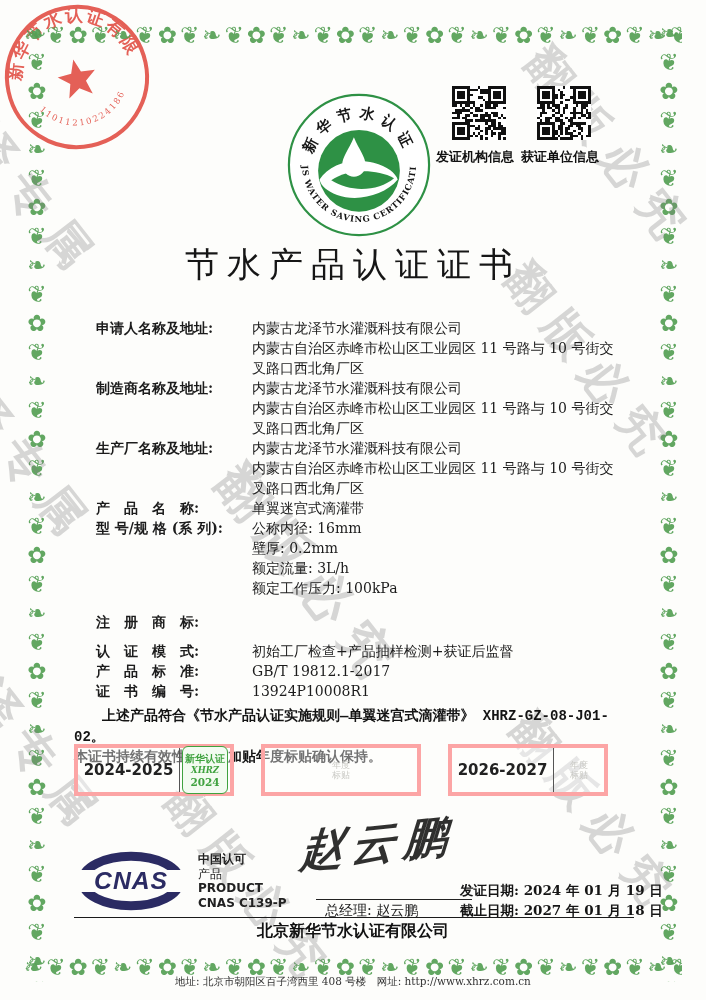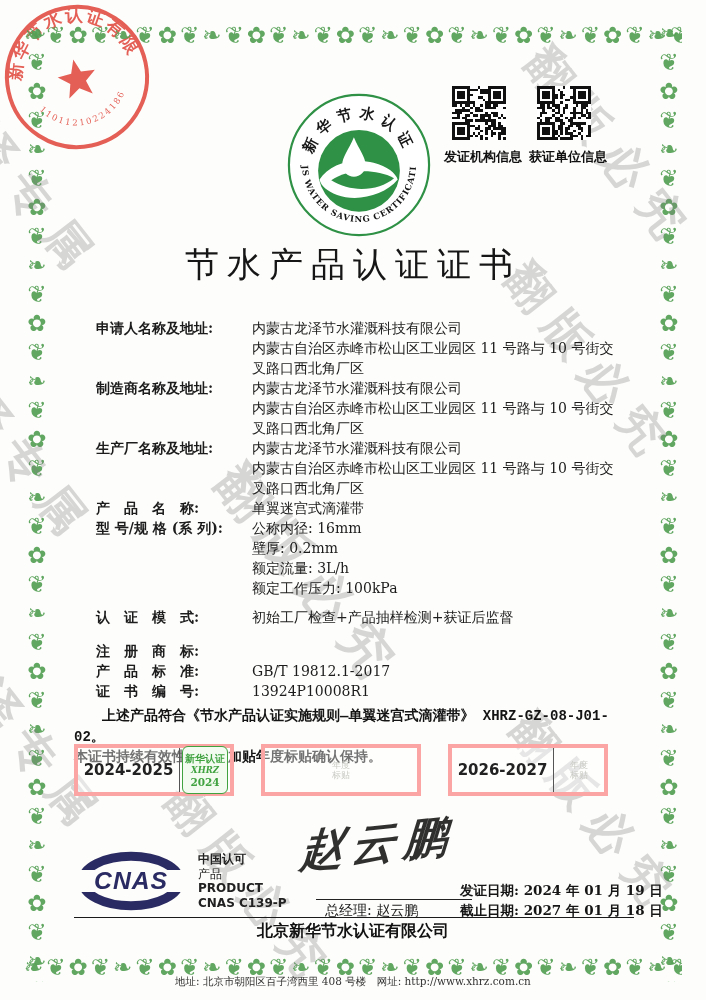--- a/index.html
+++ b/index.html
@@ -35,21 +35,21 @@
     transform:rotate(52deg);transform-origin:left top;white-space:nowrap;
   }
   .z2{position:absolute;z-index:2;}
   
   .logo{left:286px;top:92px;width:146px;height:146px;}
   .qr{width:54px;height:54px;background:#fff;}
   .qr svg{width:100%;height:100%;display:block;shape-rendering:crispEdges;}
   #qr1{left:452px;top:86px;}
   #qr2{left:537px;top:86px;}
   .qr-label{
-    font-size:13px;font-weight:bold;width:86px;text-align:right;color:#111;
+    font-size:13px;font-weight:bold;width:86px;text-align:left;color:#111;
   }
   #qr1-label{left:436px;top:148px;}
   #qr2-label{left:521px;top:148px;}
   
   .title{
     left:0;right:0;top:242px;text-align:center;
     font-family:"DejaVu Sans","Liberation Sans",sans-serif;
     font-size:34px;font-weight:normal;letter-spacing:8px;color:#161616;
   }
   
@@ -470,30 +470,30 @@
     </div>
     <div class="frow">
       <div class="lbl">型 号/规 格 (系 列):</div>
       <div class="val">
         <div>公称内径: 16mm</div>
         <div>壁厚: 0.2mm</div>
         <div>额定流量: 3L/h</div>
         <div>额定工作压力: 100kPa</div>
       </div>
     </div>
+    <div class="frow" id="row-trademark">
+      <div class="lbl">注　册　商　标:</div>
+      <div class="val">
+        <div></div>
+      </div>
+    </div>
     <div class="frow" id="row-mode">
       <div class="lbl">认　证　模　式:</div>
       <div class="val">
         <div>初始工厂检查+产品抽样检测+获证后监督</div>
-      </div>
-    </div>
-    <div class="frow" id="row-trademark">
-      <div class="lbl">注　册　商　标:</div>
-      <div class="val">
-        <div></div>
       </div>
     </div>
     <div class="frow">
       <div class="lbl">产　品　标　准:</div>
       <div class="val">
         <div>GB/T 19812.1-2017</div>
       </div>
     </div>
     <div class="frow">
       <div class="lbl">证　书　编　号:</div>

